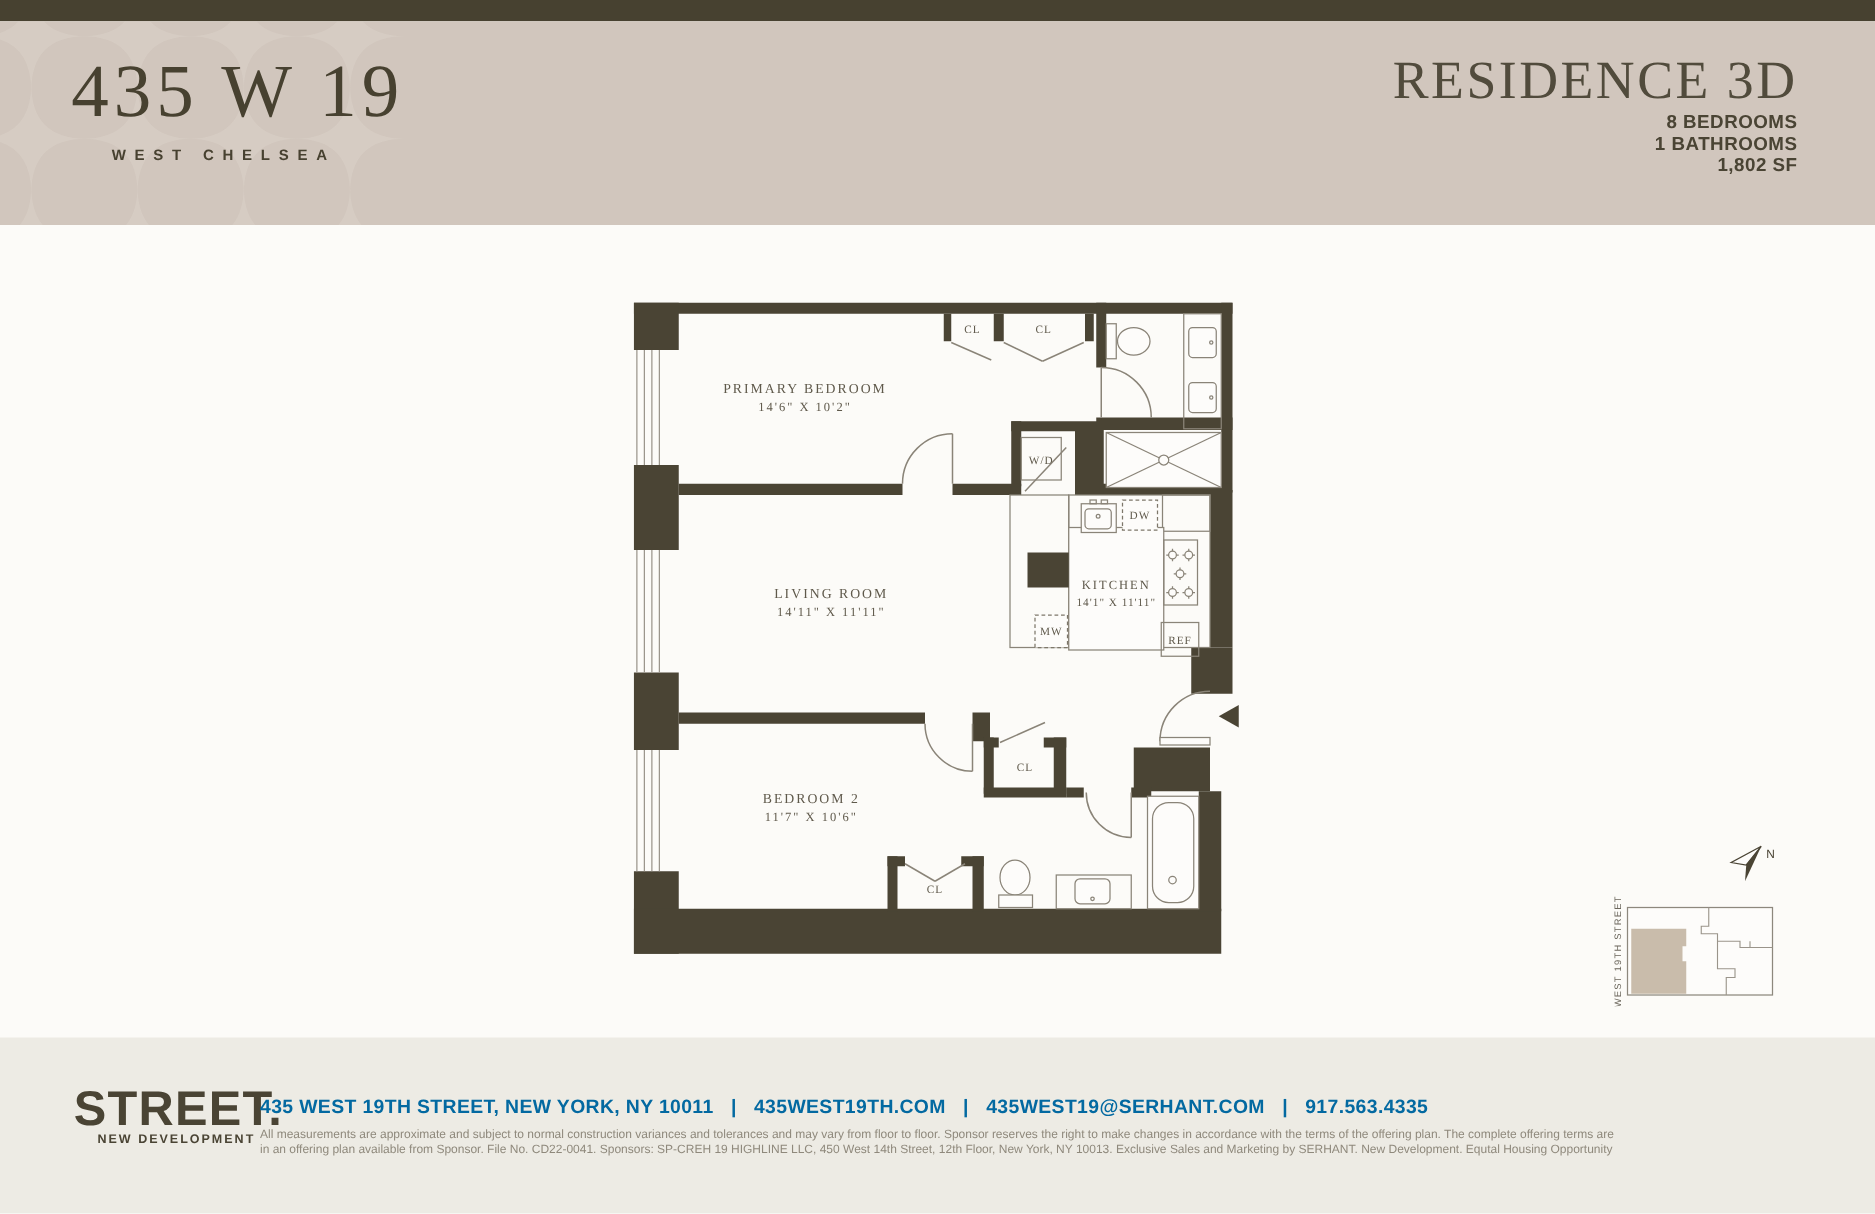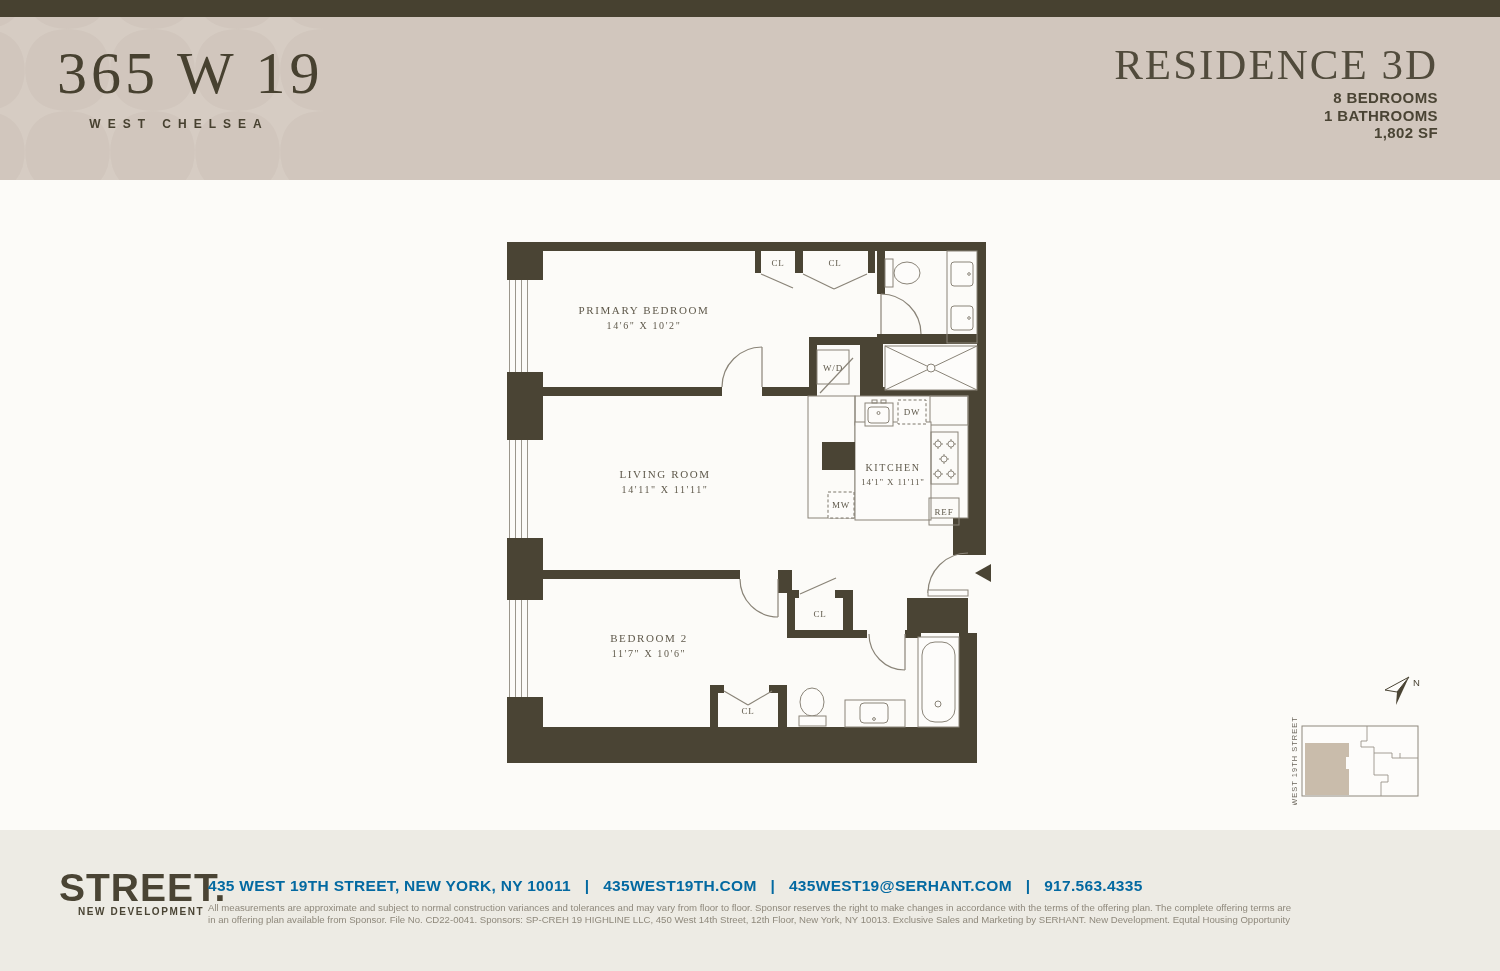--- a/index.html
+++ b/index.html
@@ -58,21 +58,21 @@
         <path d="M110 50 Q110 94 154 94 Q110 94 110 138 Q110 94 66 94 Q110 94 110 50Z"></path>
         <path d="M195 50 Q195 94 239 94 Q195 94 195 138 Q195 94 151 94 Q195 94 195 50Z"></path>
         <path d="M280 50 Q280 94 324 94 Q280 94 280 138 Q280 94 236 94 Q280 94 280 50Z"></path>
         <path d="M25 132 Q25 176 69 176 Q25 176 25 220 Q25 176 -19 176 Q25 176 25 132Z"></path>
         <path d="M110 132 Q110 176 154 176 Q110 176 110 220 Q110 176 66 176 Q110 176 110 132Z"></path>
         <path d="M195 132 Q195 176 239 176 Q195 176 195 220 Q195 176 151 176 Q195 176 195 132Z"></path>
         <path d="M280 132 Q280 176 324 176 Q280 176 280 220 Q280 176 236 176 Q280 176 280 132Z"></path>
       </g>
     </svg>
     <div class="logo-block">
-      <div class="logo-main">365 W 19</div>
+      <div class="logo-main">435 W 19</div>
       <div class="logo-sub">WEST CHELSEA</div>
     </div>
     <div class="res-block">
       <div class="res-title">RESIDENCE 3D</div>
       <div class="res-specs">
         <div>8 BEDROOMS</div>
         <div>1 BATHROOMS</div>
         <div>1,802 SF</div>
       </div>
     </div>

